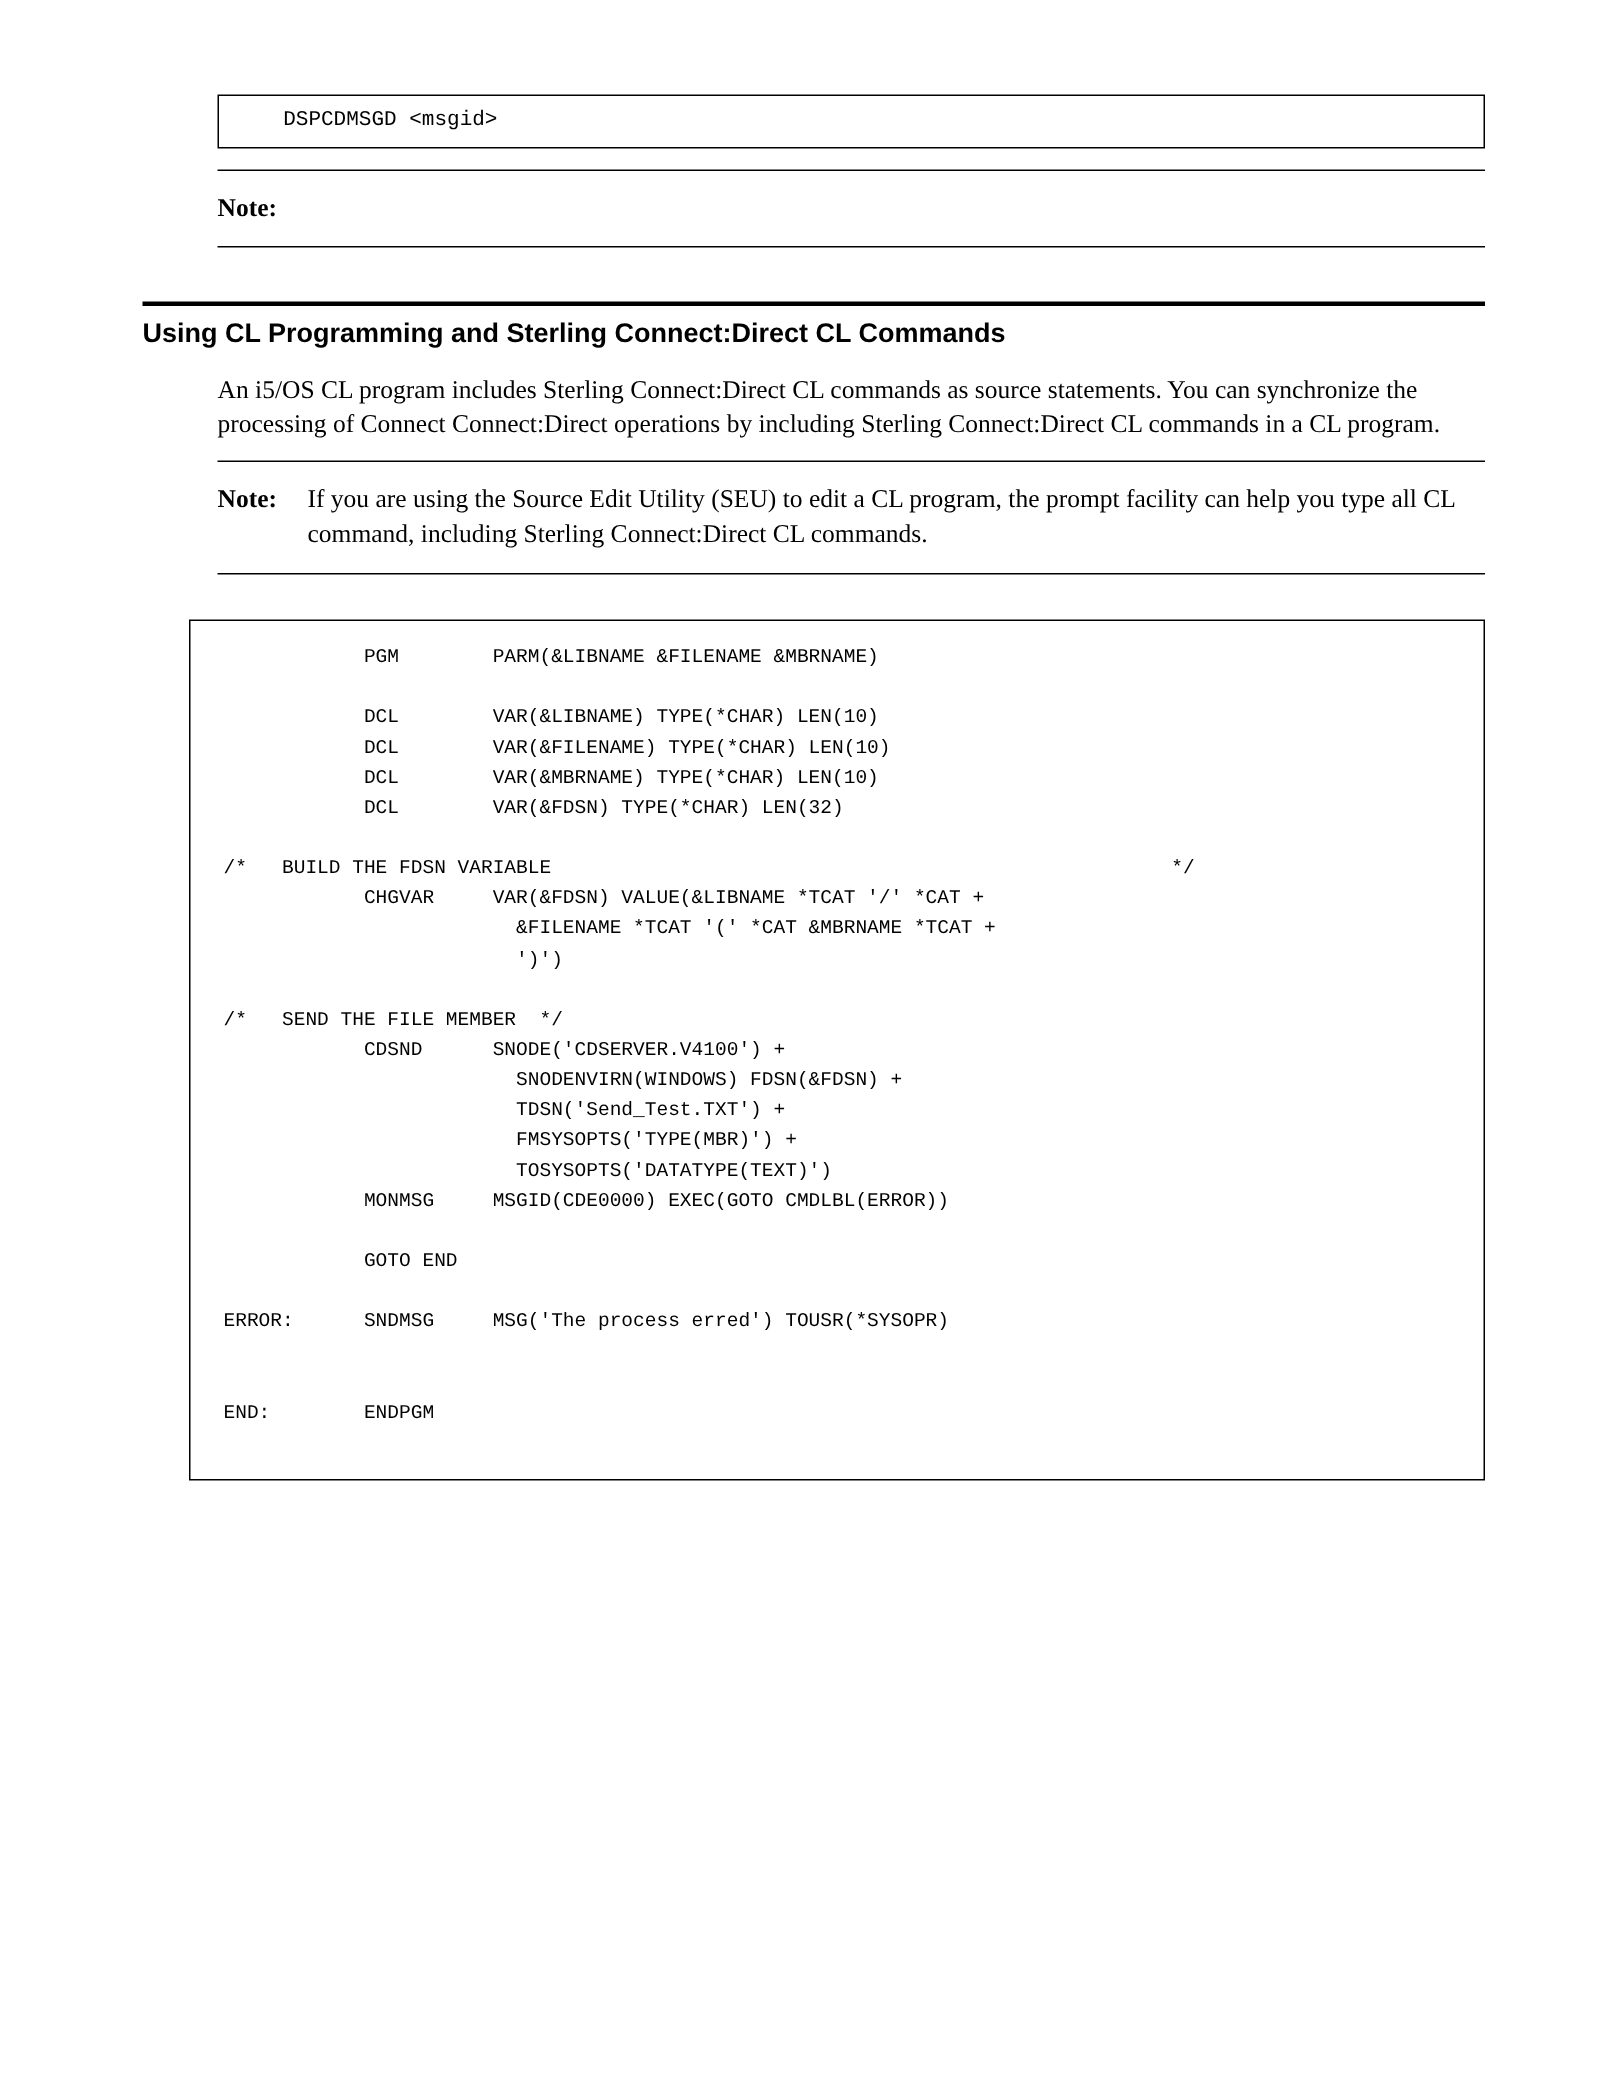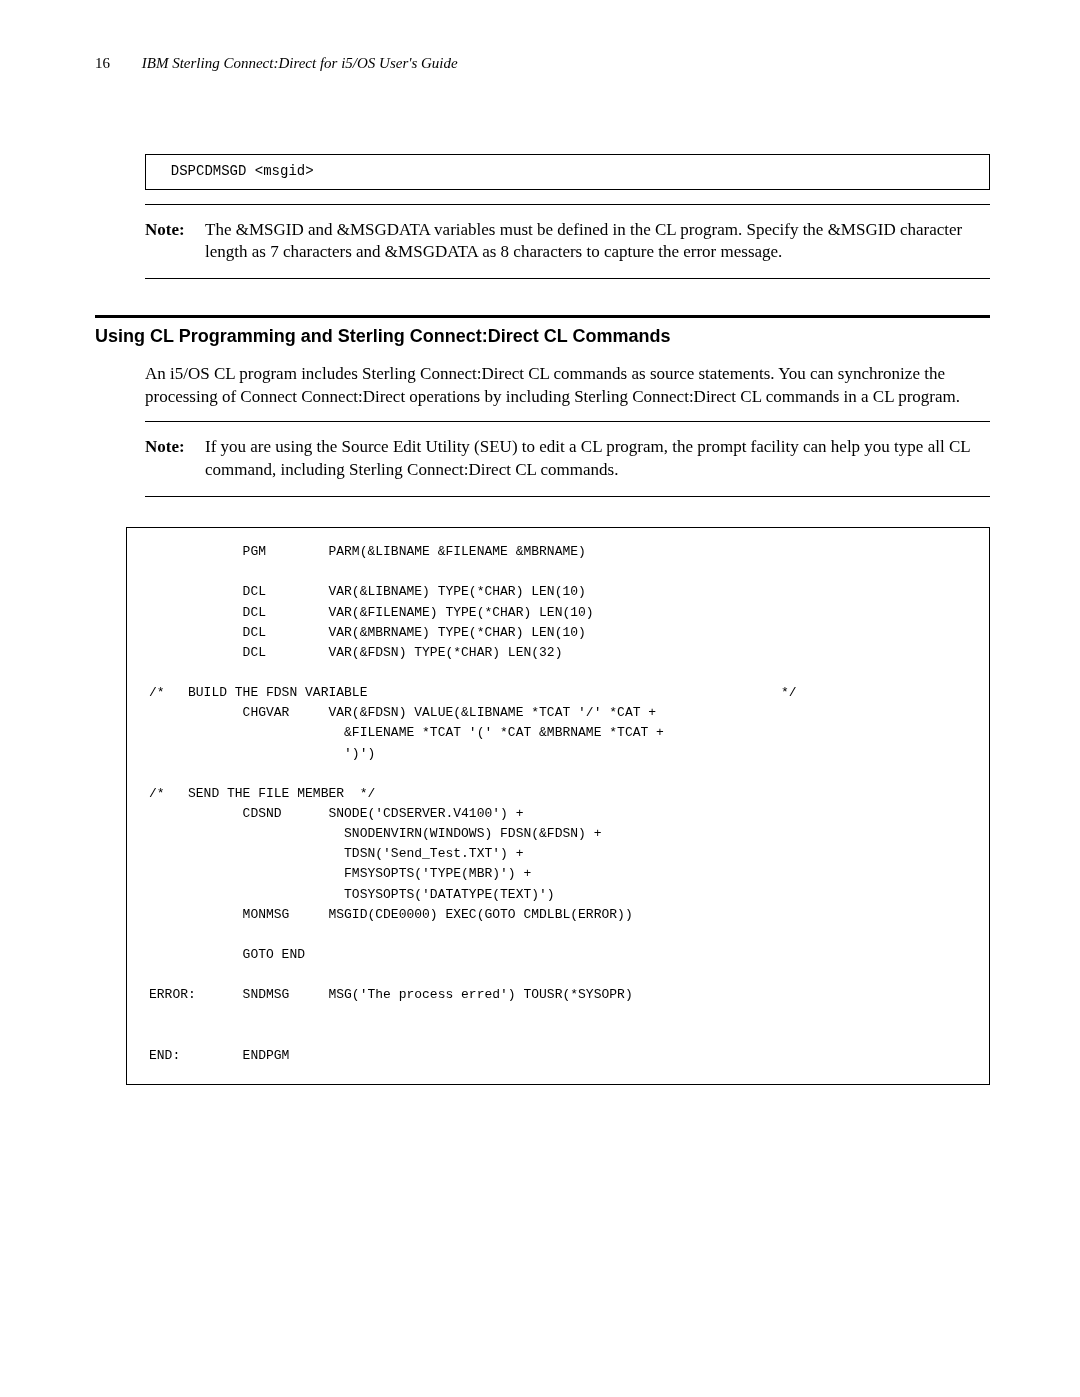--- a/index.html
+++ b/index.html
@@ -25,21 +25,21 @@
     font-style: italic;
   }
   .para {
     font-size: 17px;
     line-height: 1.35;
     margin: 0 0 12px 50px;
   }
   .codebox {
     border: 1px solid #000;
     margin: 8px 0 14px 50px;
-    padding: 8px 8px;
+    padding: 8px 26px;
     font-family: "Courier New", Courier, monospace;
     font-size: 14px;
     white-space: pre;
     line-height: 1.25;
   }
   .notebox {
     margin: 8px 0 30px 50px;
     border-top: 1px solid #000;
     border-bottom: 1px solid #000;
     padding: 14px 0;
@@ -65,42 +65,37 @@
     font-size: 18px;
     margin: 0 0 16px 0;
   }
   h2.subsection {
     font-family: Arial, Helvetica, sans-serif;
     font-weight: bold;
     font-size: 20px;
     margin: 34px 0 8px 0;
   }
   .codebox.big {
-    padding: 14px 22px 18px 22px;
+    padding: 14px 22px 34px 22px;
     font-size: 13px;
     line-height: 1.55;
     margin-left: 31px;
   }
 </style>
 </head>
 <body>
 
 <div class="page">
 
-  <div class="header">
-    <span class="pagenum">16</span>
-    <span class="htitle">IBM Sterling Connect:Direct for i5/OS User's Guide</span>
-  </div>
 
 
   <div class="codebox">  DSPCDMSGD &lt;msgid&gt;</div>
 
   <div class="notebox">
     <div class="nlabel">Note:</div>
-    <div class="ntext">The &amp;MSGID and &amp;MSGDATA variables must be defined in the CL program. Specify the &amp;MSGID character length as 7 characters and &amp;MSGDATA as 8 characters to capture the error message.</div>
   </div>
 
   <hr class="h1rule">
   <h1 class="section">Using CL Programming and Sterling Connect:Direct CL Commands</h1>
 
   <p class="para">An i5/OS CL program includes Sterling Connect:Direct CL commands as source statements. You can synchronize the processing of Connect Connect:Direct operations by including Sterling Connect:Direct CL commands in a CL program.</p>
 
   <div class="notebox">
     <div class="nlabel">Note:</div>
     <div class="ntext">If you are using the Source Edit Utility (SEU) to edit a CL program, the prompt facility can help you type all CL command, including Sterling Connect:Direct CL commands.</div>

